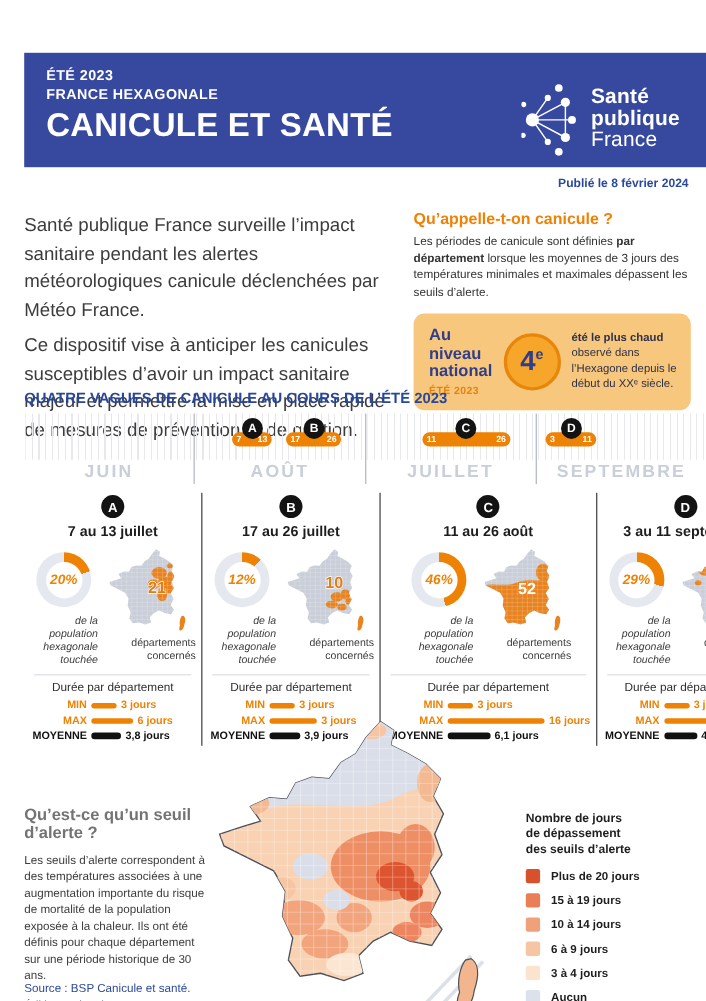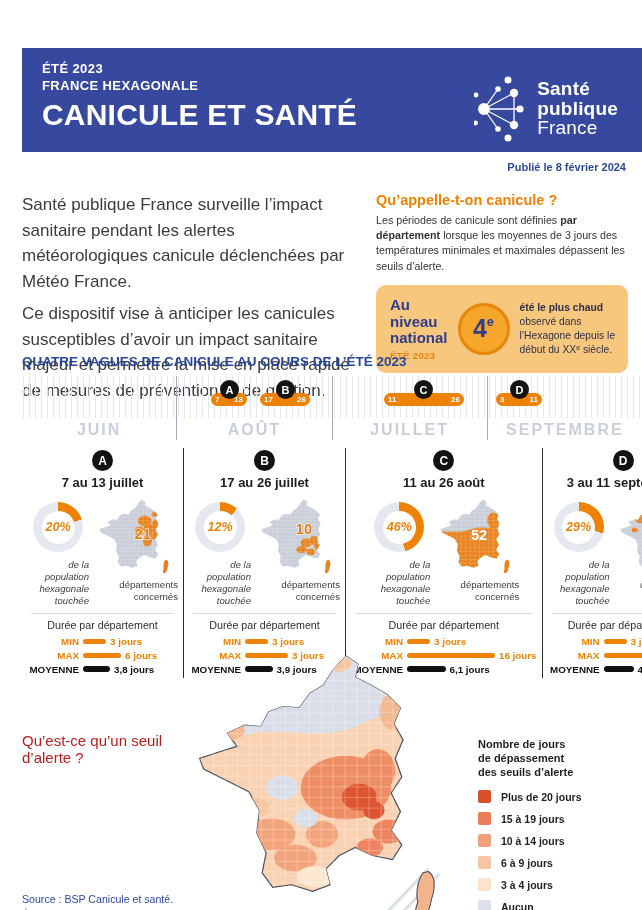--- a/index.html
+++ b/index.html
@@ -75,21 +75,21 @@
   .dur-row { display:flex; align-items:center; margin:3px 0; font-size:9.8px; font-weight:bold; }
   .dur-label { flex:0 0 56px; text-align:right; padding-right:4px; }
   .dur-bar { height:5px; border-radius:3px; background:#EE8205; }
   .dur-val { margin-left:4px; white-space:nowrap; }
   .row-min .dur-label,.row-min .dur-val,.row-max .dur-label,.row-max .dur-val { color:#EE8205; }
   .row-mean .dur-label,.row-mean .dur-val { color:#111; }
   .row-mean .dur-bar { background:#111; height:6px; }
 
   
   .seuil { position:absolute; left:22px; top:712px; width:170px; }
-  .seuil-title { font-size:15px; font-weight:normal; color:#b91c1c; line-height:1.15; margin-bottom:8px; }
+  .seuil-title { font-size:15px; font-weight:bold; color:#737373; line-height:1.15; margin-bottom:8px; }
   .seuil-body { font-size:10.6px; line-height:1.42; color:#3C3C3C; }
   .source { position:absolute; left:22px; top:872px; font-size:10.6px; color:#2B4A9B; line-height:1.4; }
   .bigmap { position:absolute; left:166px; top:628px; width:312px; height:282px; }
   .legend { position:absolute; left:478px; top:718px; width:158px; }
   .legend-title { font-size:11px; font-weight:bold; color:#1f1f1f; line-height:1.25; margin-bottom:11px; }
   .legend-item { display:flex; align-items:center; gap:10px; margin-bottom:9px; }
   .swatch { width:13px; height:13px; border-radius:2px; flex:0 0 auto; }
   .legend-label { font-size:10.5px; font-weight:bold; color:#1f1f1f; }
   .footer-bar { position:absolute; left:22px; top:898px; width:88px; height:12px; background:#2B4A9B; }
   .minimap text { font-family:"Liberation Sans","DejaVu Sans",sans-serif; }
@@ -411,20 +411,21 @@
           <span class="dur-val">4,4 jours</span>
         </div>
     </div>
   </div>
 
   <div class="seuil">
     <div class="seuil-title">
       <div>Qu’est-ce qu’un seuil</div>
       <div>d’alerte ?</div>
     </div>
+    <div class="seuil-body">Les seuils d’alerte correspondent à des températures associées à une augmentation importante du risque de mortalité de la population exposée à la chaleur. Ils ont été définis pour chaque département sur une période historique de 30 ans.</div>
   </div>
 
   <svg class="bigmap" viewBox="0 0 200 212">
     <clipPath id="clipBig">
         <use href="#frp"></use>
       </clipPath>
     <use href="#frp" fill="#F8D2B3" stroke="#4a4f5a" stroke-width="0.9"></use>
     <g clip-path="url(#clipBig)">
       <path d="M0,0 H200 V45 C170,55 150,45 128,58 C100,72 60,55 35,68 C20,74 8,70 0,72 Z" fill="#DADEE8"></path>
       <ellipse cx="28" cy="62" rx="14" ry="8" fill="#F2B993"></ellipse>

